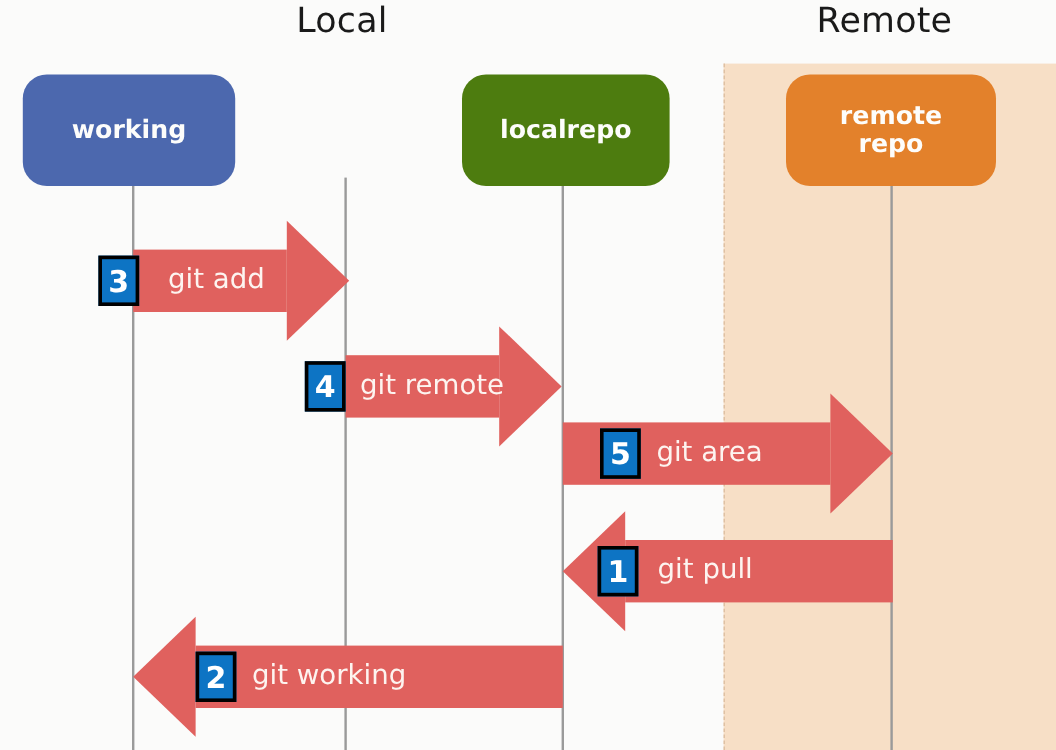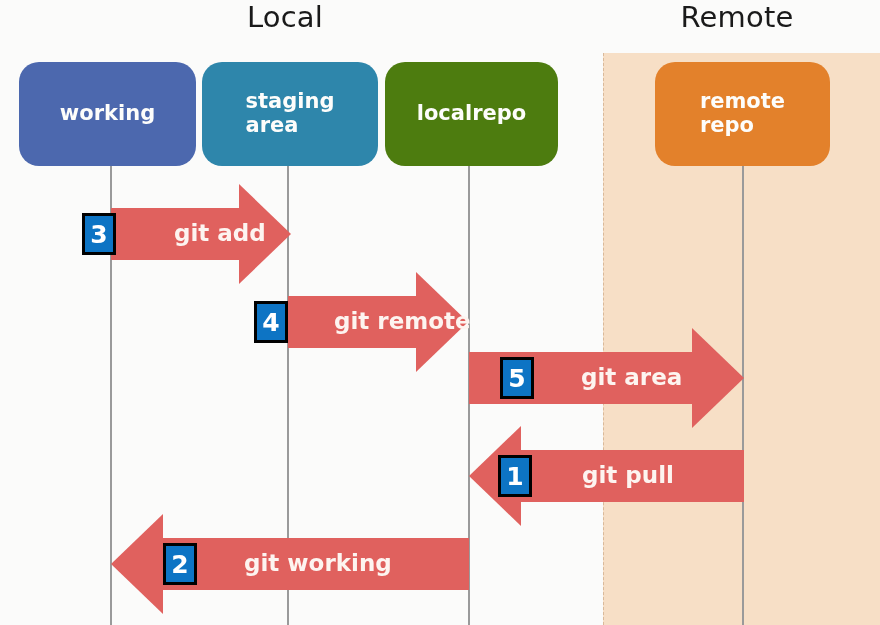--- a/index.html
+++ b/index.html
@@ -48,26 +48,26 @@
     width: 2px;
     background: #9a9a9a;
     top: 148px;
     height: 477px;
   }
 
   
   .node {
     position: absolute;
     top: 62px;
-    height: 104px;
+    height: 93px;
     border-radius: 20px;
     display: flex;
     align-items: center;
     justify-content: center;
-    text-align: left;
+    text-align: center;
     color: #fdfdfb;
     font-weight: bold;
     font-size: 21px;
     line-height: 1.14;
     box-sizing: border-box;
   }
   #node-working  { left: 19px;  width: 177px; background: #4c68ae; }
   #node-staging  { left: 202px; width: 176px; background: #2e86ab; }
   #node-localrepo{ left: 385px; width: 173px; background: #4d7c0f; }
   #node-remote   { left: 655px; width: 175px; background: #e3812b; }
@@ -89,25 +89,24 @@
   }
   .head-left {
     border-top: 50px solid transparent;
     border-bottom: 50px solid transparent;
     border-right: 52px solid #e0615e;
   }
 
   .arrow-label {
     position: absolute;
     color: #fdf4f0;
-    font-weight: bold;
+    font-weight: normal;
     font-size: 23px;
     white-space: nowrap;
     line-height: 1;
-    margin-left: 34px;
   }
 
   
   .badge {
     position: absolute;
     width: 34px;
     height: 42px;
     background: #0d74c4;
     border: 3px solid #000000;
     box-sizing: border-box;
@@ -131,26 +130,20 @@
   <div class="section-title" id="title-remote">Remote</div>
 
   <div class="lifeline" style="left:110px;"></div>
   <div class="lifeline" style="left:287px;"></div>
   <div class="lifeline" style="left:468px;"></div>
   <div class="lifeline" style="left:742px;"></div>
 
   <div class="node" id="node-working">
     <div>
       <span>working</span><br>
-    </div>
-  </div>
-  <div class="node" id="node-staging">
-    <div>
-      <span>staging</span><br>
-      <span>area</span>
     </div>
   </div>
   <div class="node" id="node-localrepo">
     <div>
       <span>localrepo</span>
     </div>
   </div>
   <div class="node" id="node-remote">
     <div>
       <span>remote</span><br>

